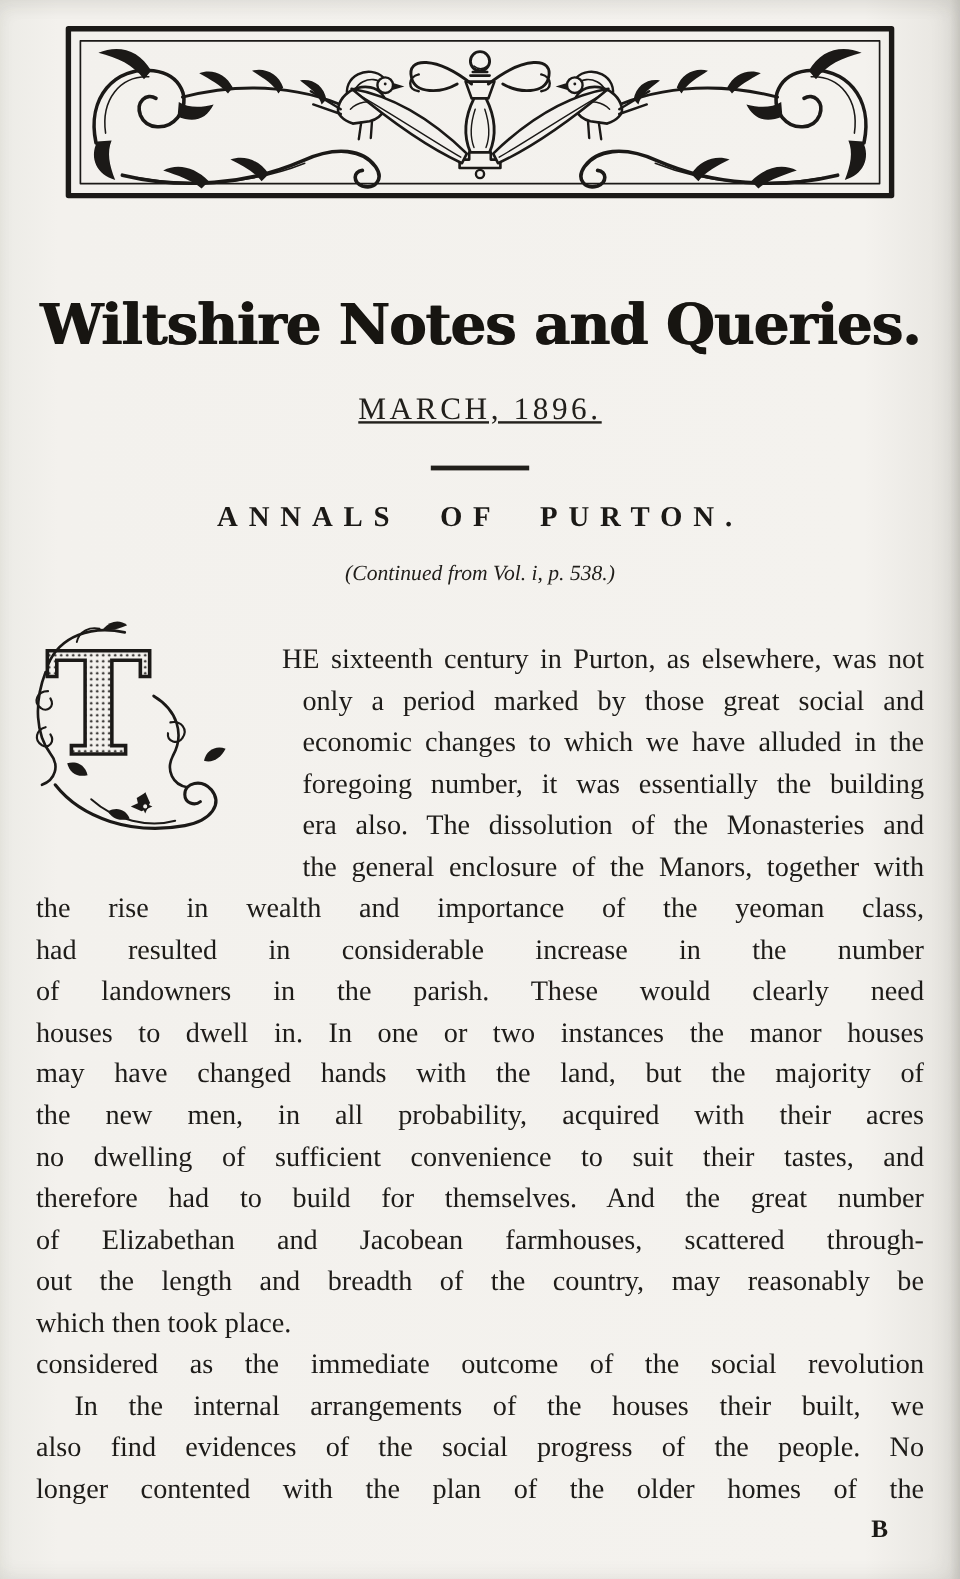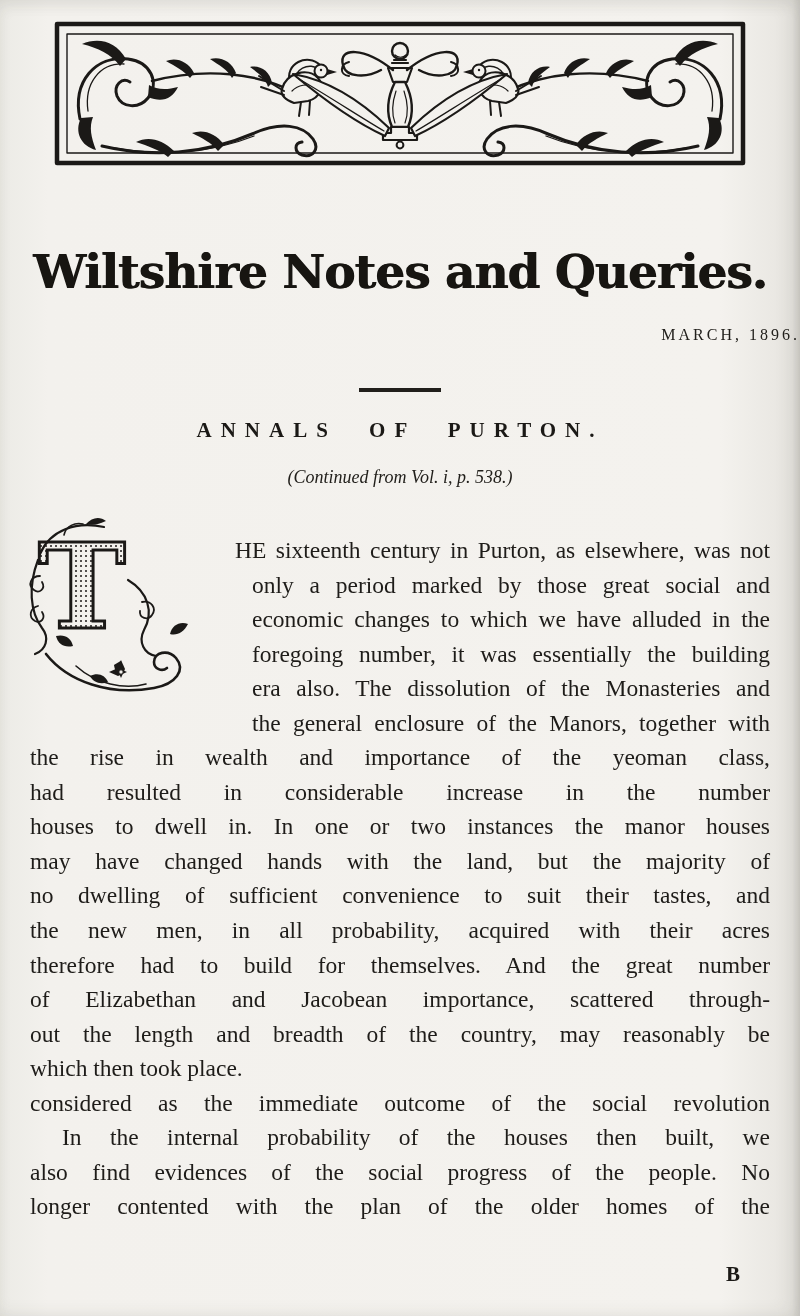--- a/index.html
+++ b/index.html
@@ -17,29 +17,29 @@
   }
   .ornament { position:absolute; left:54px; top:21px; }
   .masthead {
     position:absolute; left:0; top:244px; width:100%; margin:0;
     text-align:center; font-family:"DejaVu Serif", serif; font-weight:bold;
     font-size:47px; letter-spacing:-1px; color:#171511;
     text-shadow: 0.8px 0 0 #171511;
   }
   .issue-date {
     position:absolute; left:0; top:326px; width:100%;
-    text-align:right; font-size:16px; letter-spacing:3px; color:#22201c;
+    text-align:center; font-size:26px; letter-spacing:3px; color:#22201c;text-decoration:underline;
   }
   .divider-rule {
     position:absolute; left:359px; top:388px; width:82px; height:3.5px;
     background:#211f1b;
   }
   .article-title {
     position:absolute; left:0; top:418px; width:100%; margin:0;
-    text-align:center; font-weight:bold; font-size:21px;
+    text-align:center; font-weight:bold; font-size:24px;
     letter-spacing:9px; word-spacing:18px; color:#1b1916;
   }
   .continuation {
     position:absolute; left:0; top:467px; width:100%;
     text-align:center; font-style:italic; font-size:18px; color:#201e1a;
   }
   .dropcap-art { position:absolute; left:24px; top:514px; }
   .body-text {
     position:absolute; left:30px; top:533px; width:740px;
     font-size:23.5px; color:#1e1c19;
@@ -170,29 +170,30 @@
 
   <div class="body-text">
     <div class="ln ind-first">HE sixteenth century in Purton, as elsewhere, was not</div>
     <div class="ln ind">only a period marked by those great social and</div>
     <div class="ln ind">economic changes to which we have alluded in the</div>
     <div class="ln ind">foregoing number, it was essentially the building</div>
     <div class="ln ind">era also.  The dissolution of the Monasteries and</div>
     <div class="ln ind">the general enclosure of the Manors, together with</div>
     <div class="ln">the rise in wealth and importance of the yeoman class,</div>
     <div class="ln">had resulted in considerable increase in the number</div>
+    <div class="ln">of landowners in the parish.  These would clearly need</div>
     <div class="ln">houses to dwell in.  In one or two instances the manor houses</div>
     <div class="ln">may have changed hands with the land, but the majority of</div>
+    <div class="ln">the new men, in all probability, acquired with their acres</div>
     <div class="ln">no dwelling of sufficient convenience to suit their tastes, and</div>
-    <div class="ln">the new men, in all probability, acquired with their acres</div>
     <div class="ln">therefore had to build for themselves.  And the great number</div>
-    <div class="ln">of Elizabethan and Jacobean importance, scattered through-</div>
+    <div class="ln">of Elizabethan and Jacobean farmhouses, scattered through-</div>
     <div class="ln">out the length and breadth of the country, may reasonably be</div>
     <div class="ln short-last">which then took place.</div>
     <div class="ln">considered as the immediate outcome of the social revolution</div>
-    <div class="ln para-indent">In the internal probability of the houses then built, we</div>
+    <div class="ln para-indent">In the internal arrangements of the houses their built, we</div>
     <div class="ln">also find evidences of the social progress of the people.  No</div>
     <div class="ln">longer contented with the plan of the older homes of the</div>
   </div>
 
   <div class="signature">B</div>
 
 </div>
 
 </body></html>

